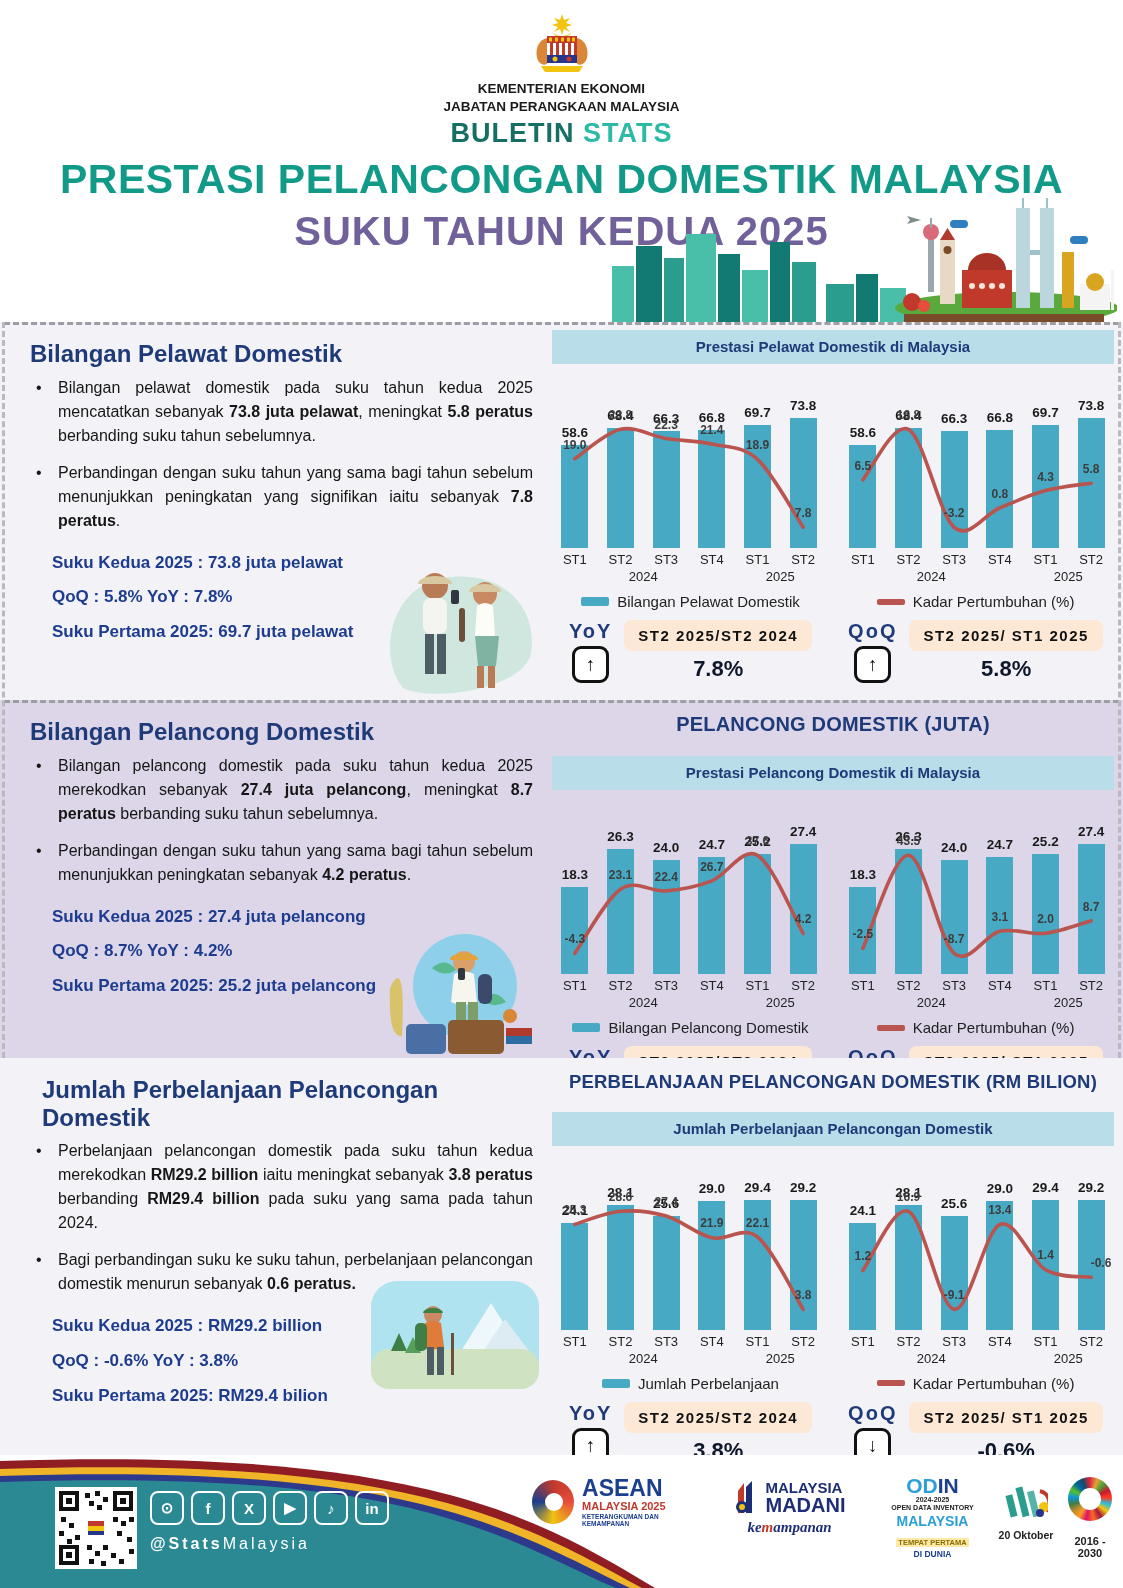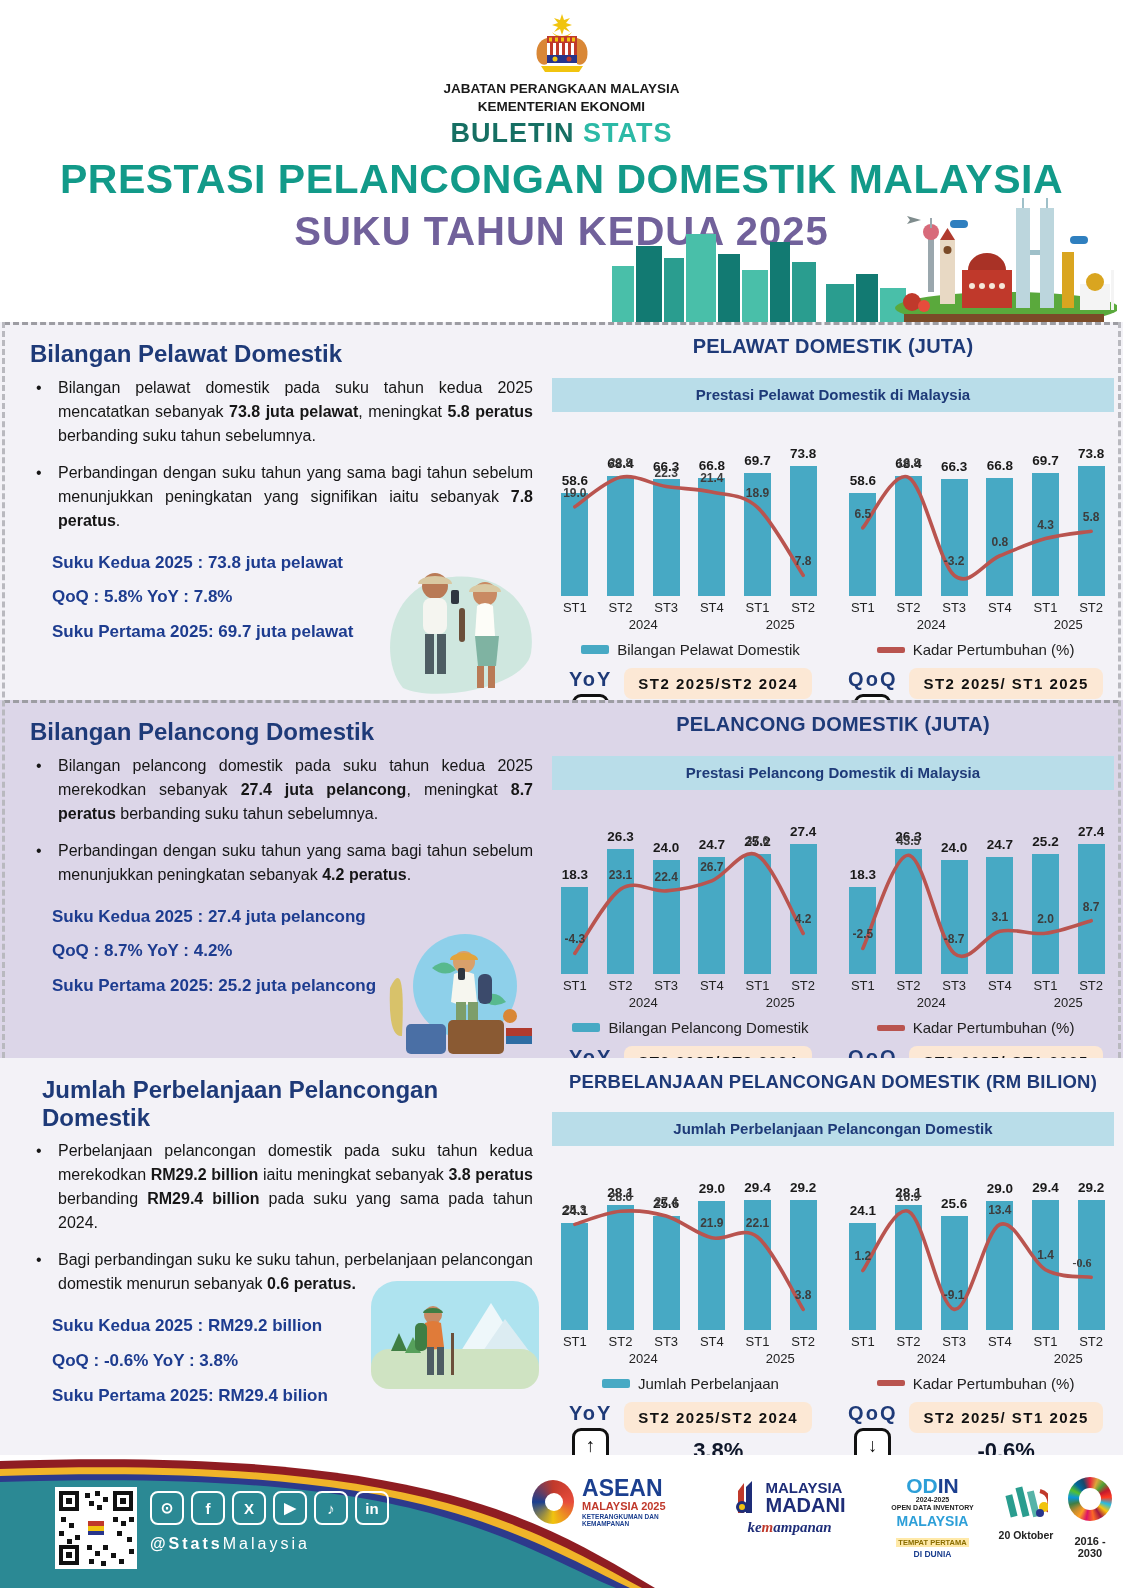--- a/index.html
+++ b/index.html
@@ -125,22 +125,22 @@
           <rect x="39" y="31" width="3" height="12" fill="#c0392b"></rect>
           <rect x="45" y="31" width="3" height="12" fill="#c0392b"></rect>
         <rect x="18" y="43" width="30" height="8" fill="#27348b"></rect>
         <circle cx="26" cy="47" r="2.5" fill="#f1c40f"></circle>
           <circle cx="40" cy="47" r="2.5" fill="#c0392b"></circle>
         <path d="M18,26 C10,28 6,36 8,46 C10,52 14,54 18,52 L18,26 Z" fill="#d98736"></path>
         <path d="M48,26 C56,28 60,36 58,46 C56,52 52,54 48,52 L48,26 Z" fill="#d98736"></path>
         <path d="M12,54 L54,54 L50,60 L16,60 Z" fill="#f1c40f"></path>
       </svg>
     </div>
+    <div class="ministry">KEMENTERIAN EKONOMI</div>
     <div class="ministry">JABATAN PERANGKAAN MALAYSIA</div>
-    <div class="ministry">KEMENTERIAN EKONOMI</div>
     <div class="bulletin"><span class="b1">BULETIN</span> <span class="b2">STATS</span></div>
     <div class="big-title">PRESTASI PELANCONGAN DOMESTIK MALAYSIA</div>
     <div class="big-sub">SUKU TAHUN KEDUA 2025</div>
 
     <div class="skyline">
       <svg width="505" height="126" viewBox="0 0 505 126">
         <rect x="0" y="70" width="22" height="56" fill="#49bfa9"></rect>
         <rect x="24" y="50" width="26" height="76" fill="#127a72"></rect>
         <rect x="52" y="62" width="20" height="64" fill="#2a9d8f"></rect>
         <rect x="74" y="38" width="30" height="88" fill="#49bfa9"></rect>
@@ -212,21 +212,20 @@
           <path d="M96,44 a16,8 0 0 1 32,0 Z" fill="#d9c9a3"></path>
           <path d="M104,58 q8,-6 16,0 l2,30 q-10,6 -20,0 Z" fill="#fdfdf8"></path>
           <path d="M102,88 h24 l-3,30 h-18 Z" fill="#7fb3a2"></path>
           <rect x="104" y="118" width="7" height="22" fill="#b97a56"></rect>
           <rect x="115" y="118" width="7" height="22" fill="#b97a56"></rect>
           <rect x="86" y="60" width="6" height="34" rx="3" fill="#6b4f3a"></rect>
         </svg>
       </div>
     </div>
     <div class="rightcol">
-      <h3 class="chart-title">PELAWAT DOMESTIK (JUTA)</h3>
       <div class="chart-subtitle">Prestasi Pelawat Domestik di Malaysia</div>
       <div class="panels">
         <div class="panel">
             <div class="plot" style="width: 274px; height: 172px;">
               <div class="bar" style="left: 9.33333px; width: 27px; height: 103.225px;"></div>
               <div class="bar-label" style="left: 22.8333px; top: 48.7751px;">58.6</div>
               <div class="bar" style="left: 55px; width: 27px; height: 120.488px;"></div>
               <div class="bar-label" style="left: 68.5px; top: 31.5122px;">68.4</div>
               <div class="bar" style="left: 100.667px; width: 27px; height: 116.789px;"></div>
               <div class="bar-label" style="left: 114.167px; top: 35.2114px;">66.3</div>
@@ -565,21 +564,21 @@
               <div class="bar" style="left: 237.667px; width: 27px; height: 129.116px;"></div>
               <div class="bar-label" style="left: 251.167px; top: 22.8844px;">29.2</div>
               <svg width="274" height="172" class="lineSvg">
                 <path d="M22.833333333333332,112.52107692307693C30.444444444444443,102.65423076923078 53.27777777777778,46.84684615384615 68.5,53.32C83.72222222222223,59.79315384615385 98.94444444444443,149.16038461538463 114.16666666666666,151.36C129.38888888888889,153.5596153846154 144.61111111111111,73.11653846153845 159.83333333333334,66.5176923076923C175.05555555555557,59.91884615384615 190.27777777777777,102.96846153846154 205.5,111.76692307692308C220.72222222222223,120.56538461538462 243.55555555555554,118.05153846153848 251.16666666666666,119.30846153846156" fill="none" stroke="#B9544F" stroke-width="3.6" stroke-linecap="round"></path>
               </svg>
               <div class="line-label" style="left: 22.8333px; top: 91.5211px;">1.2</div>
               <div class="line-label" style="left: 68.5px; top: 32.32px;">16.9</div>
               <div class="line-label" style="left: 114.167px; top: 130.36px;">-9.1</div>
               <div class="line-label" style="left: 159.833px; top: 45.5177px;">13.4</div>
               <div class="line-label" style="left: 205.5px; top: 90.7669px;">1.4</div>
-              <div class="line-label" style="left: 242px; top: 98.3085px; font-family: Liberation Serif, serif;">-0.6</div>
+              <div class="line-label" style="left: 261px; top: 98.3085px;">-0.6</div>
             </div>
             <div class="cats">
               <div style="width: 45.6667px;">ST1</div>
               <div style="width: 45.6667px;">ST2</div>
               <div style="width: 45.6667px;">ST3</div>
               <div style="width: 45.6667px;">ST4</div>
               <div style="width: 45.6667px;">ST1</div>
               <div style="width: 45.6667px;">ST2</div>
             </div>
             <div class="years">

